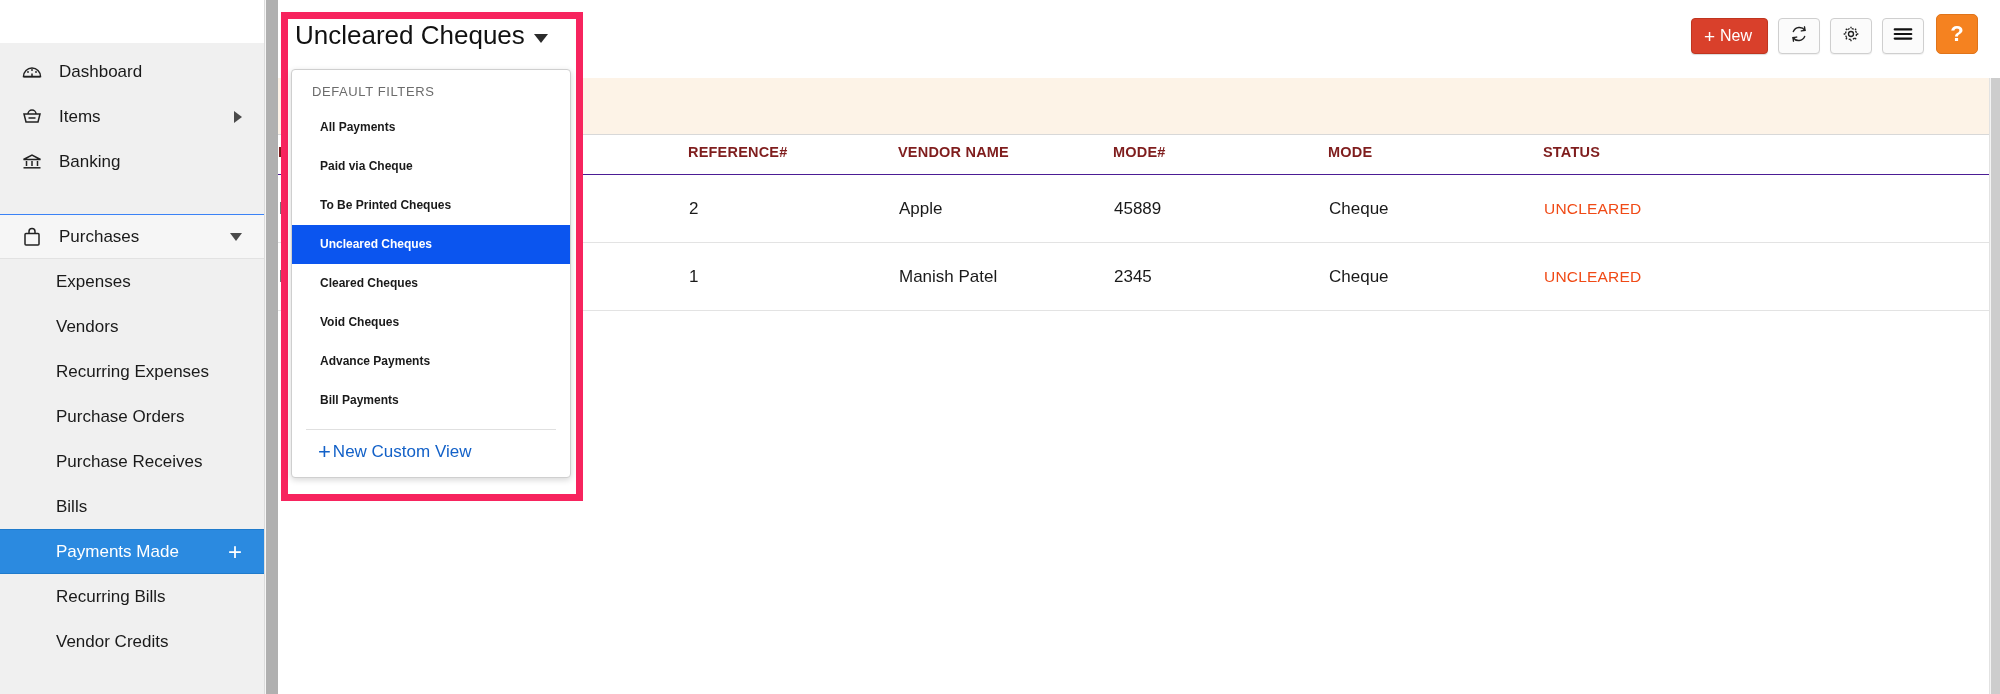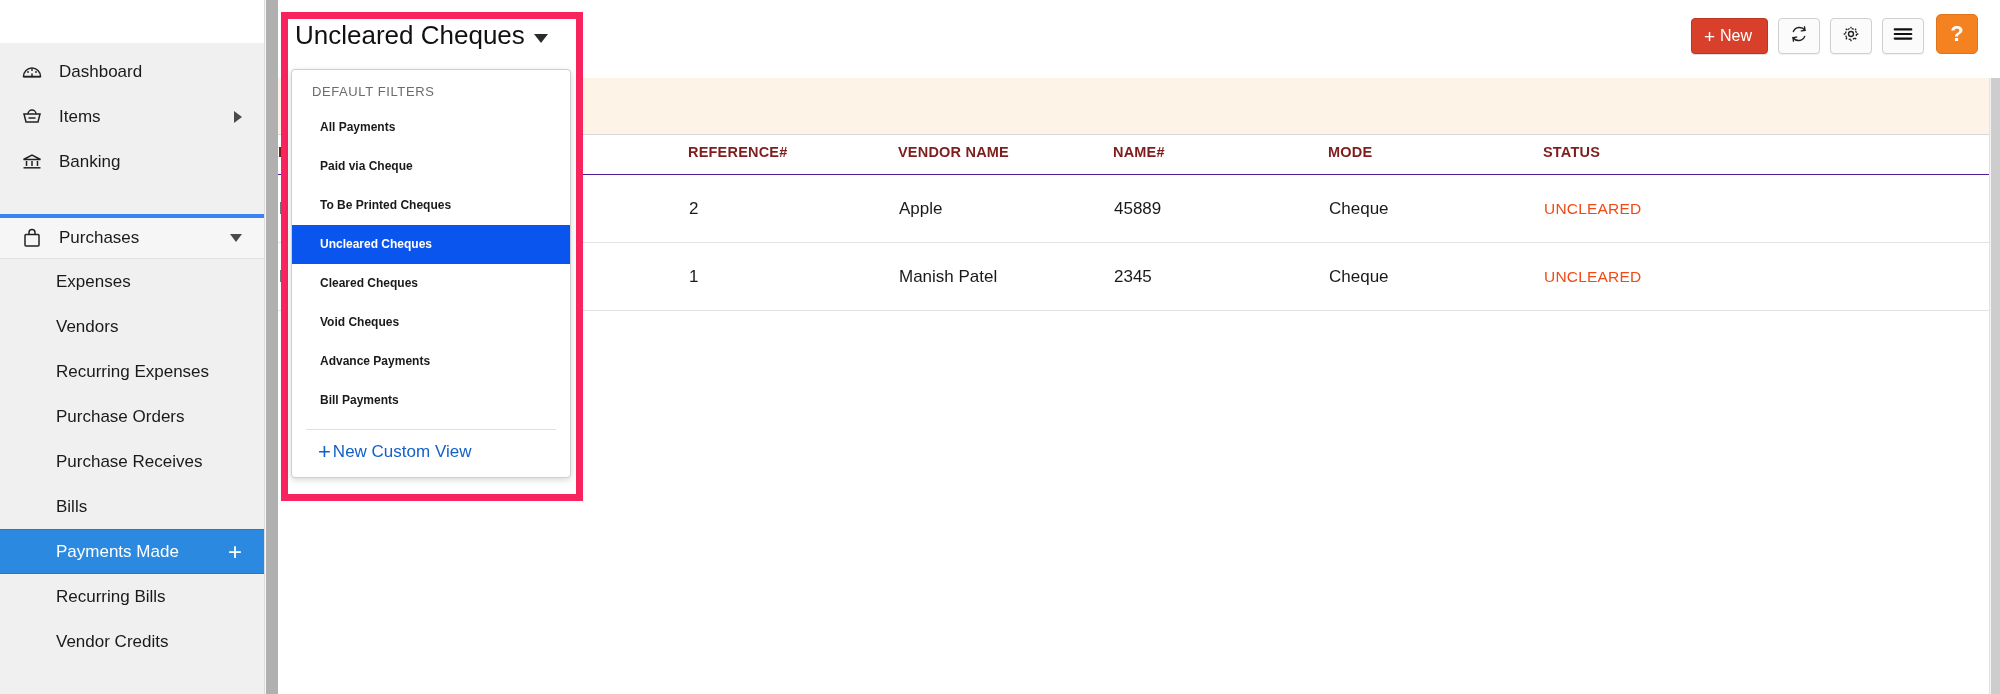--- a/index.html
+++ b/index.html
@@ -46,21 +46,21 @@
     border-bottom:6px solid transparent;
     border-left:8px solid #4a4a4a;
   }
   .caret.down{
     border-left:6px solid transparent;
     border-right:6px solid transparent;
     border-top:8px solid #4a4a4a;
   }
   .nav-item.section-open{
     background:#f6f6f6;
-    border-top:4px solid #3b82f6;
+    border-top:1px solid #3b82f6;
     border-bottom:1px solid #e2e2e2;
   }
   .sub-item{
     display:flex;align-items:center;
     height:45px;
     padding-left:56px;
     font-size:17px;color:#1a1a1a;
     cursor:pointer;
     box-sizing:border-box;
     position:relative;
@@ -391,21 +391,21 @@
         <col style="width:215px">
         <col style="width:215px">
         <col style="width:auto">
       </colgroup>
       <thead>
         <tr>
           <th>BRANCH</th>
           <th>PAYMENT #</th>
           <th>REFERENCE#</th>
           <th>VENDOR NAME</th>
-          <th>NAME#</th>
+          <th>MODE#</th>
           <th>MODE</th>
           <th>STATUS</th>
         </tr>
       </thead>
       <tbody>
         <tr>
           <td>Head Office</td>
           <td class="link">16</td>
           <td>2</td>
           <td>Apple</td>

